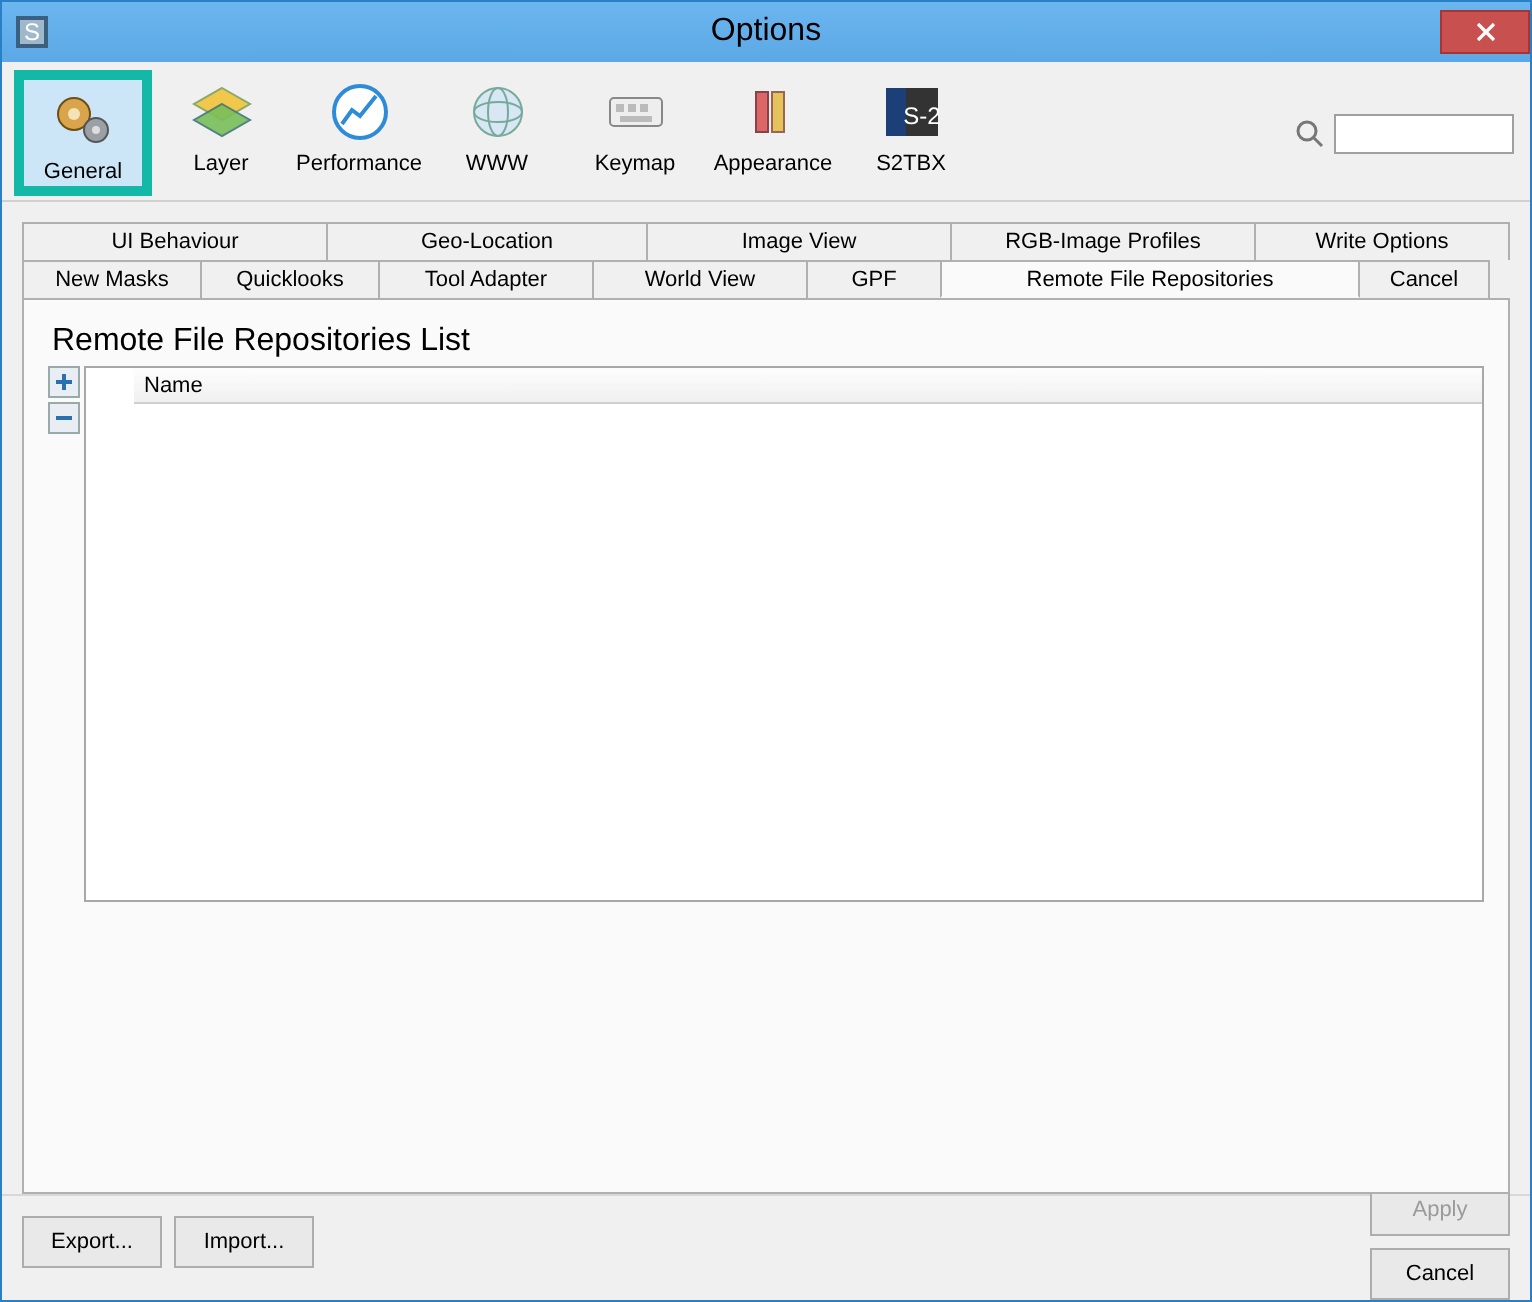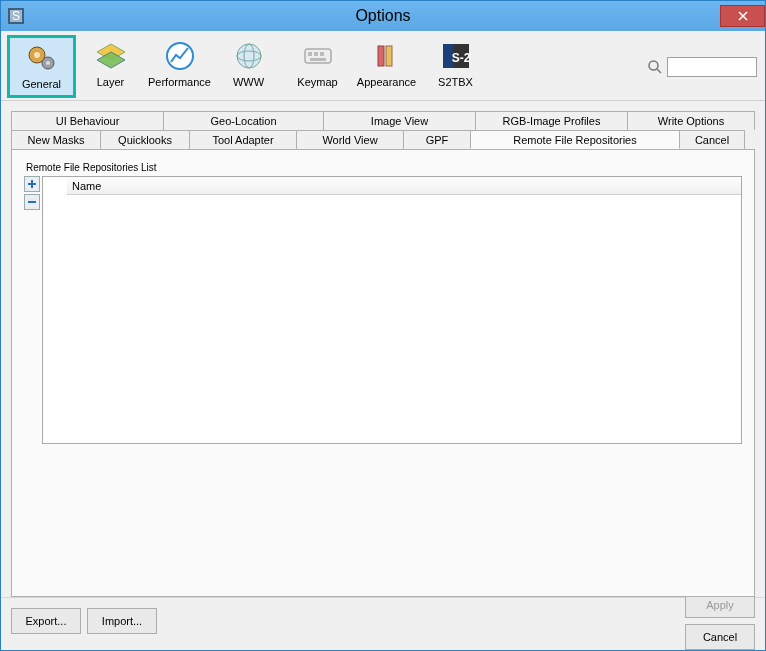--- a/index.html
+++ b/index.html
@@ -6,33 +6,33 @@
   body { background: #7fbce8; width: 766px; height: 651px; overflow: hidden; }
   .window { width: 766px; height: 651px; background: #ffffff; border: 1px solid #2a80c4; display: flex; flex-direction: column; }
   .titlebar { height: 30px; background: linear-gradient(#6bb6ef,#5ca8e6); display: flex; align-items: center; position: relative; }
   .titlebar-icon { width: 18px; height: 18px; margin-left: 6px; display:flex; align-items:center; justify-content:center; }
   .titlebar-title { position:absolute; left:0; right:0; text-align:center; color:#000; font-size:16px; pointer-events:none; }
   .close-btn { margin-left:auto; width:45px; height:22px; background:#c8504f; color:#fff; display:flex; align-items:center; justify-content:center; border:1px solid #a33; }
   .close-btn svg { width:10px; height:10px; }
   .body { flex:1; background:#f0f0f0; display:flex; flex-direction:column; padding:0; }
   .toolbar-row { height:70px; background:#f0f0f0; border-bottom:1px solid #d0d0d0; display:flex; align-items:stretch; padding:4px 6px 2px 6px; gap:0; }
   .tool-item { width:69px; display:flex; flex-direction:column; align-items:center; justify-content:flex-start; padding-top:4px; cursor:pointer; border:1px solid transparent; }
-  .tool-item.selected { background:#cde6f7; border:3px solid #14b8a6; }
-  .tool-icon { width:32px; height:32px; display:flex; align-items:center; justify-content:flex-start;font-weight:bold; }
+  .tool-item.selected { background:#cde6f7; border:5px solid #14b8a6; }
+  .tool-icon { width:32px; height:32px; display:flex; align-items:center; justify-content:flex-start; }
   .tool-label { margin-top:4px; font-size:11px; color:#000; }
   .search-wrap { margin-left:auto; display:flex; align-items:center; gap:4px; padding-right:2px; }
   .search-icon { width:16px; height:16px; }
   .search-input { width:90px; height:20px; border:1px solid #a0a0a0; background:#fff; padding:0 3px; font-size:11px; }
   .tabs-area { padding:10px 10px 0 10px; }
   .tab-row { display:flex; }
   .tab { border:1px solid #b0b0b0; border-bottom:none; background:#f0f0f0; height:19px; display:flex; align-items:center; justify-content:center; font-size:11px; cursor:pointer; margin-right:-1px; color:#000; }
   .tab.active { background:#fafafa; position:relative; z-index:2; border-bottom:1px solid #fafafa; margin-bottom:-1px; }
   .tab-row2 { display:flex; }
   .tab-panel { border:1px solid #b0b0b0; background:#fafafa; height:448px; padding:12px; position:relative; }
-  .panel-title { font-size:10px; color:#000; margin-bottom:3px; margin-left:2px; }
+  .panel-title { font-size:16px; color:#000; margin-bottom:3px; margin-left:2px; }
   .list-wrap { display:flex; align-items:flex-start; }
   .side-btns { display:flex; flex-direction:column; gap:0; margin-right:2px; }
   .tiny-btn { width:16px; height:16px; border:1px solid #9aa; background:#e8eef4; display:flex; align-items:center; justify-content:center; cursor:pointer; margin-bottom:2px; }
   .tiny-btn svg { width:10px; height:10px; }
   .list-box { flex:1; border:1px solid #a8a8a8; background:#fff; height:268px;padding-left:24px; }
   .list-header { height:18px; border-bottom:1px solid #d0d0d0; background:linear-gradient(#fdfdfd,#f0f0f0); display:flex; align-items:center; padding-left:5px; font-size:11px; }
   .footer { height:46px; border-top:1px solid #d8d8d8; background:#f0f0f0; display:flex; align-items:center; padding:0 10px; }
   .btn { height:22px; min-width:70px; padding:12px 10px; background:#e9e9e9; border:1px solid #adadad; font-size:11px; cursor:pointer; display:inline-flex; align-items:center; justify-content:center; }
   .btn.default { border:1px solid #3c87cc; box-shadow:0 0 0 1px #8fc2ec inset; }
   .btn.disabled { color:#9a9a9a; cursor:default; }

